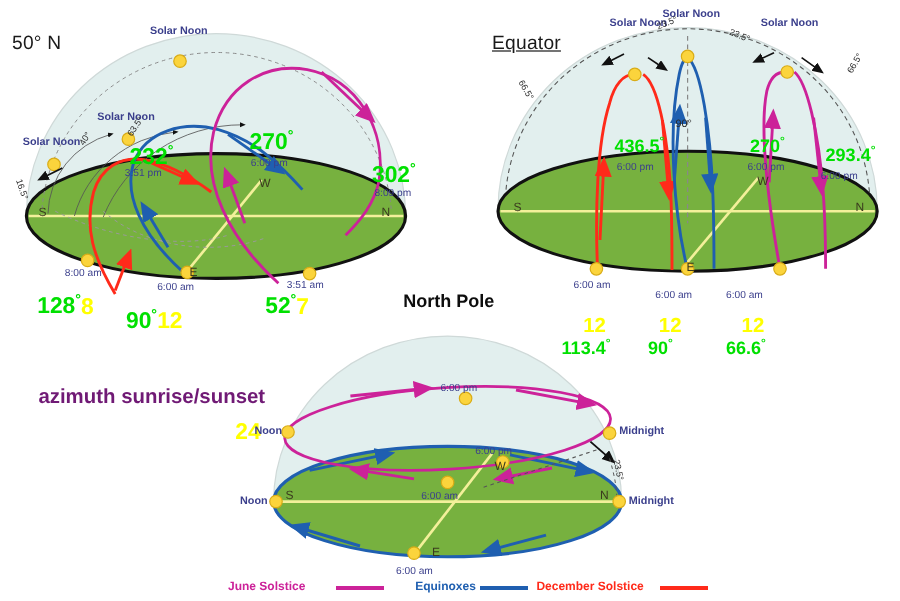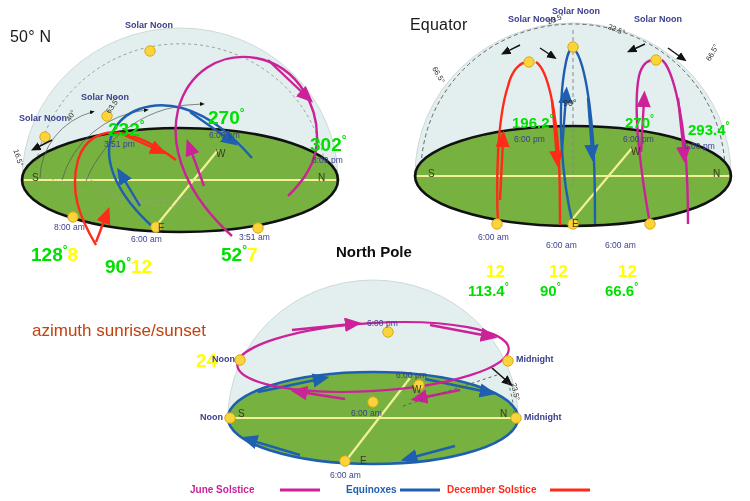--- a/index.html
+++ b/index.html
@@ -15,21 +15,21 @@
   .blue-sm{font-size:8.5px;color:#3b3f8c;}
   .card-lbl{font-size:10px;color:#3a3a1e;}
   .ang-lbl{font-size:7.5px;color:#2b2b2b;}
   .green-big{font-size:19px;color:#00e000;font-weight:bold;}
   .green-big sup{font-size:12px;vertical-align:super;}
   .green-md{font-size:15px;color:#00e000;font-weight:bold;}
   .green-md sup{font-size:10px;vertical-align:super;}
   .yellow-big{font-size:19px;color:#ffff00;font-weight:bold;}
   .yellow-md{font-size:17px;color:#ffff00;font-weight:bold;}
   .key-yellow{font-size:17px;color:#ffff00;font-weight:bold;}
-  .key-green{font-size:17px;color:#c2410c;font-weight:normal;}
+  .key-green{font-size:17px;color:#701a75;font-weight:bold;}
   .legend-item{font-size:10px;font-weight:bold;}
   .pair{position:absolute;white-space:nowrap;}
   .rot{transform-origin:left top;}
 </style>
 </head>
 <body>
 
 <div class="stage">
 
 <svg class="diagram" viewBox="0 0 750 501">
@@ -213,34 +213,34 @@
 </div>
 <div class="pair" style="left:105px;top:255px;">
   <span class="green-big"><span>90</span><sup>°</sup></span><span class="yellow-big">12</span>
 </div>
 <div class="pair" style="left:221px;top:243px;">
   <span class="green-big"><span>52</span><sup>°</sup></span><span class="yellow-big">7</span>
 </div>
 
 <div class="lbl key-green" style="left:32px;top:321px;">azimuth sunrise/sunset</div>
 
-<div class="lbl title-lbl" style="left:410px;top:16px;">Equator</div>
+<div class="lbl title-lbl" style="left:410px;top:28px;text-decoration:underline;">Equator</div>
 
 <div class="lbl blue-lbl" style="left:508px;top:14px;text-align:center;width:44px;line-height:10px;">Solar Noon</div>
 <div class="lbl blue-lbl" style="left:552px;top:6px;text-align:center;width:44px;line-height:10px;">Solar Noon</div>
 <div class="lbl blue-lbl" style="left:634px;top:14px;text-align:center;width:44px;line-height:10px;">Solar Noon</div>
 
 <div class="lbl ang-lbl rot" style="left:438px;top:65px;transform:rotate(60deg);">66.5°</div>
 <div class="lbl ang-lbl rot" style="left:546px;top:18px;transform:rotate(-22deg);">23.5°</div>
 <div class="lbl ang-lbl" style="left:563px;top:98px;font-size:9px;">90°</div>
 <div class="lbl ang-lbl rot" style="left:610px;top:22px;transform:rotate(22deg);">23.5°</div>
 <div class="lbl ang-lbl rot" style="left:704px;top:58px;transform:rotate(-60deg);">66.5°</div>
 
 <div class="lbl green-md" style="left:512px;top:113px;">
-  <span>196.2</span><sup>°</sup>
+  <span>436.5</span><sup>°</sup>
 </div>
 <div class="lbl blue-sm" style="left:514px;top:134px;">6:00 pm</div>
 
 <div class="lbl green-md" style="left:625px;top:113px;">
   <span>270</span><sup>°</sup>
 </div>
 <div class="lbl blue-sm" style="left:623px;top:134px;">6:00 pm</div>
 
 <div class="lbl green-md" style="left:688px;top:120px;">
   <span>293.4</span><sup>°</sup>

